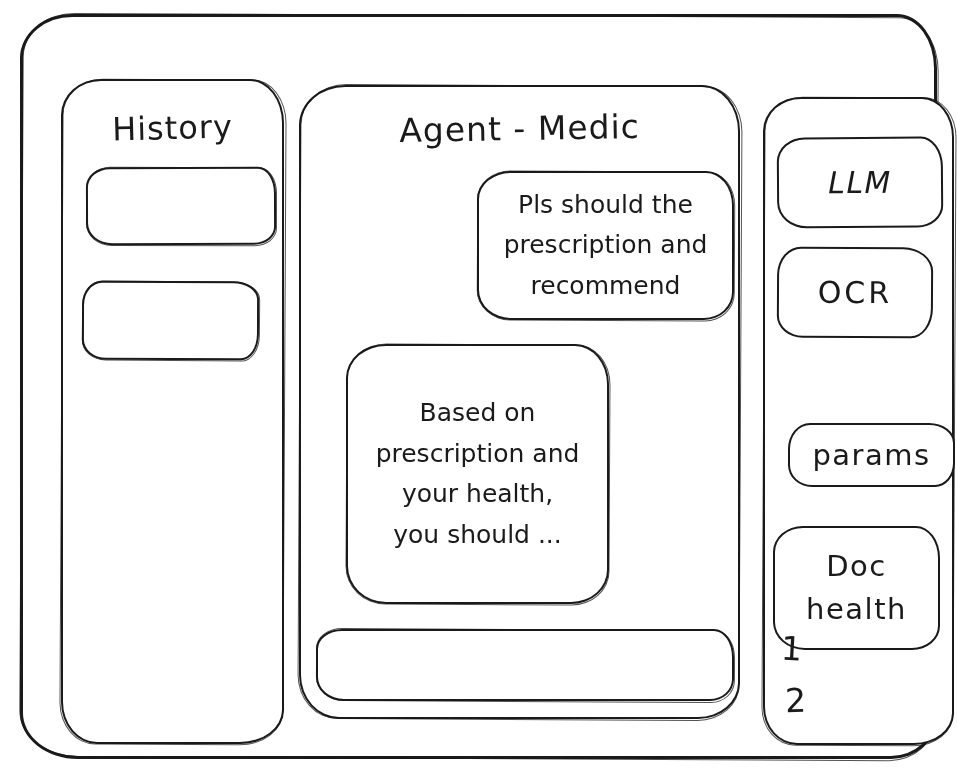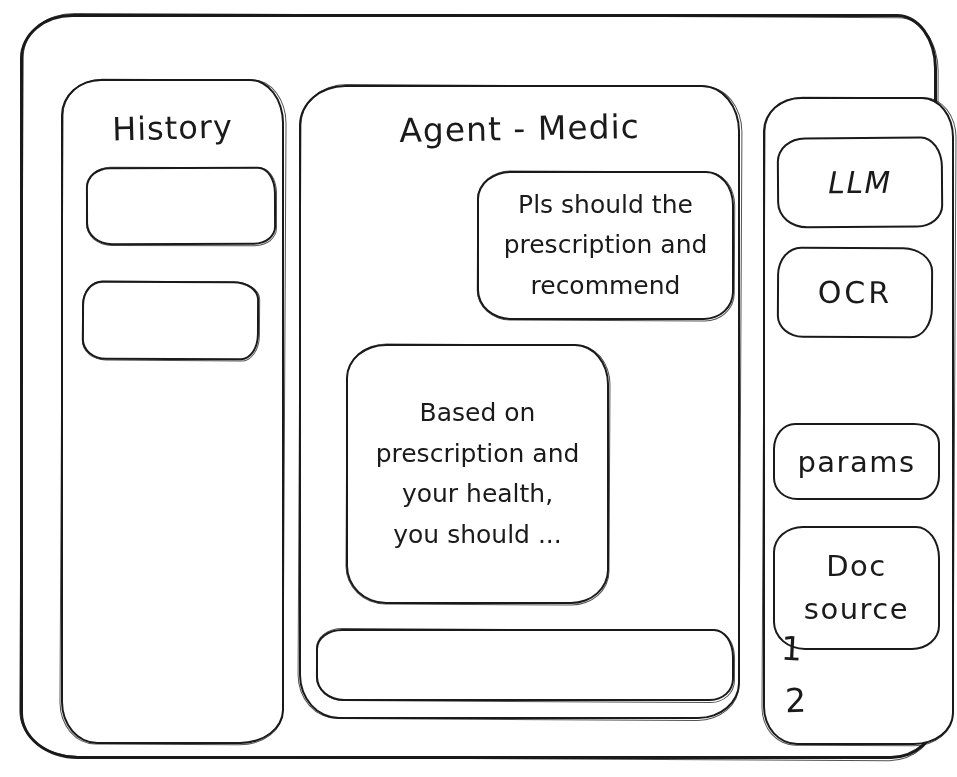--- a/index.html
+++ b/index.html
@@ -81,21 +81,21 @@
   .tool {
     position: absolute; display: flex; align-items: center; justify-content: center;
     background: #fff; border: 2.8px solid #1a1a1a; color: #1a1a1a;
     font-family: inherit; font-size: 30px; letter-spacing: 1.5px; cursor: pointer;
     text-align: center;
   }
   #tool-llm    { left: 12px; top: 38px;  width: 166px; height: 91px;  transform: rotate(-.4deg);
                  border-radius: 28px 22px 26px 30px / 24px 30px 22px 26px; font-style: italic; }
   #tool-ocr    { left: 12px; top: 148px; width: 156px; height: 91px;  transform: rotate(.3deg);
                  border-radius: 24px 30px 22px 26px / 28px 24px 30px 22px; letter-spacing: 3px; }
-  #tool-params { left: 8px;  top: 324px; width: 167px; height: 77px;
+  #tool-params { left: 23px;  top: 324px; width: 167px; height: 64px;
                  border-radius: 22px 26px 20px 24px / 26px 20px 24px 22px; font-size: 29px; }
   #tool-doc    { left: 8px;  top: 427px; width: 167px; height: 124px; padding: 0 22px;
                  border-radius: 30px 24px 28px 32px / 26px 32px 24px 28px;
                  font-size: 29px; line-height: 1.5; }
 
   .doc-num {
     position: absolute; font-size: 33px; z-index: 2; cursor: pointer;
     background: transparent;
   }
   #doc-num-1 { left: 16px; top: 530px; transform: rotate(3deg); }
@@ -125,19 +125,19 @@
 
     <div class="sk" id="chat-input-wrap">
       <input type="text" aria-label="message input" value="" style="">
     </div>
   </main>
 
   <aside class="sk" id="tools-panel">
     <button class="tool" id="tool-llm">LLM</button>
     <button class="tool" id="tool-ocr">OCR</button>
     <button class="tool" id="tool-params">params</button>
-    <button class="tool" id="tool-doc">Doc source</button>
+    <button class="tool" id="tool-doc">Doc health</button>
 
     <div class="doc-num" id="doc-num-1">1</div>
     <div class="doc-num" id="doc-num-2">2</div>
   </aside>
 
 </div>
 
 </body></html>

